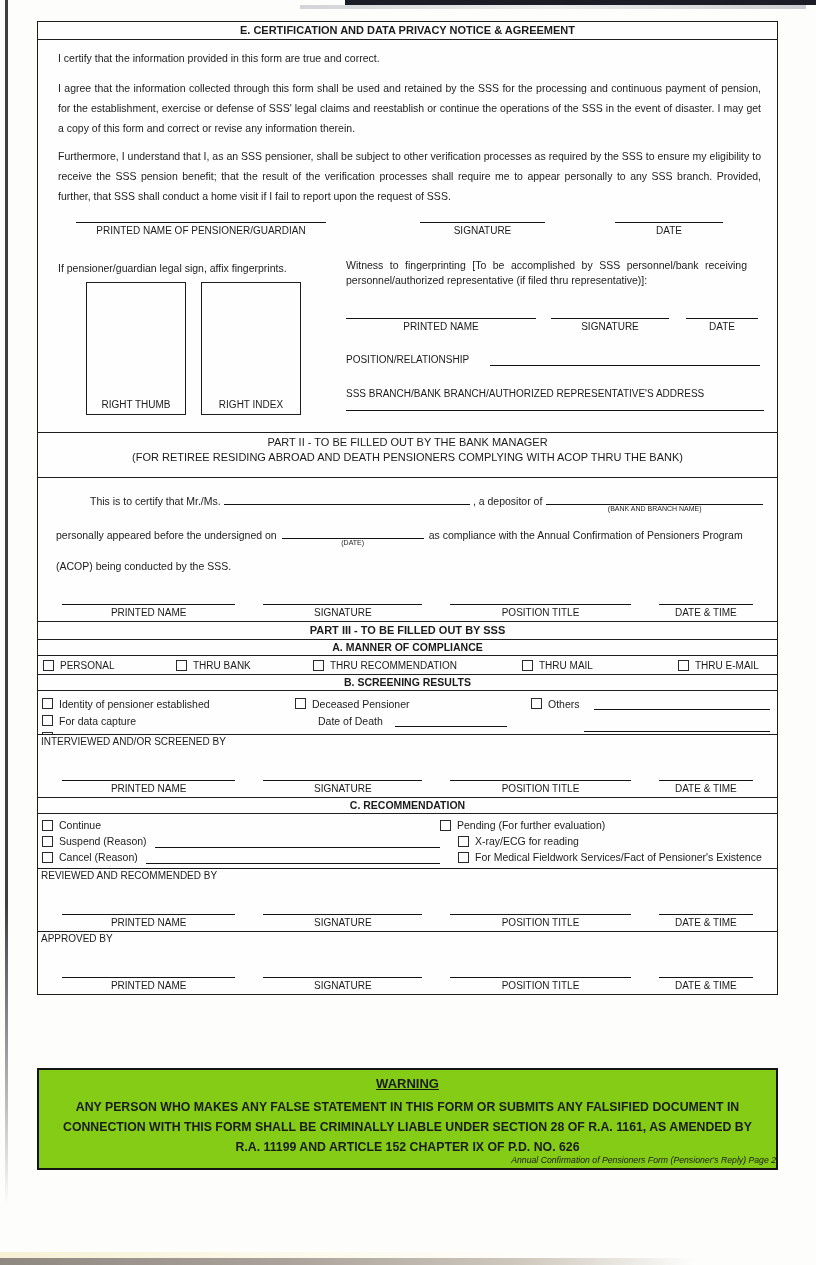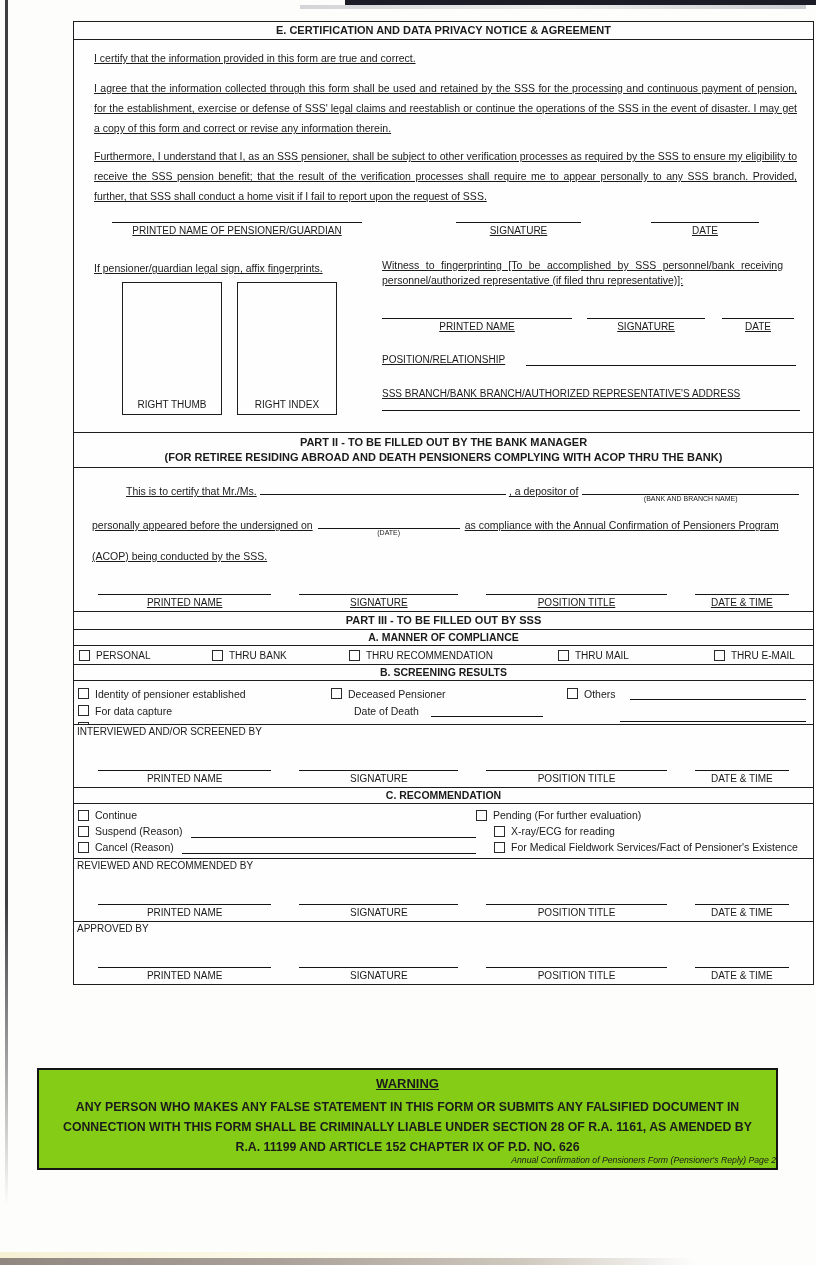--- a/index.html
+++ b/index.html
@@ -3,28 +3,28 @@
 <meta charset="utf-8">
 <style>
   html,body{margin:0;padding:0;}
   body{
     width:816px;height:1265px;position:relative;
     background:#fdfdfc;
     font-family:"Liberation Sans","DejaVu Sans",sans-serif;
     color:#1b1b1b;overflow:hidden;
     -webkit-font-smoothing:antialiased;
   }
-  .page{position:absolute;left:37px;top:22px;width:741px;margin-left:36px;}
+  .page{position:absolute;left:37px;top:22px;width:741px;}
   .box{border:1.6px solid #1d1d1d;background:#fefefe;box-sizing:border-box;}
   .stack > .box{margin-top:-1px;}
   .hdr{font-weight:bold;text-align:center;font-size:11px;padding:2px 0 3px;}
-  .hdr2{font-weight:bold;text-align:center;font-size:11px;line-height:15px;padding:2px 0 2px;}
+  .hdr2{font-weight:normal;text-align:center;font-size:11px;line-height:15px;padding:2px 0 12px;}
   .subhdr{font-weight:bold;text-align:center;font-size:10.5px;padding:1px 0 2px;}
   .body-e{position:relative;height:394px;font-size:10.5px;}
-  .abs{position:absolute;text-decoration:underline;}
+  .abs{position:absolute;}
   .just{text-align:justify;line-height:20px;}
   .line{border-bottom:1.7px solid #141414;}
   .siglabel{font-size:10px;text-align:center;padding-top:2px;white-space:nowrap;}
   .fpbox{border:1.6px solid #1d1d1d;position:absolute;width:100px;height:133px;box-sizing:border-box;}
   .fplabel{position:absolute;bottom:4px;left:0;right:0;text-align:center;font-size:10px;}
   .sigrow{display:flex;width:100%;box-sizing:border-box;padding:0 10px;}
   .sigcol{box-sizing:border-box;}
   .sigcol .line{height:0;margin:0 14px;}
   .c1{width:28%;} .c2{width:26%;} .c3{width:29%;} .c4{width:17%;}
   .cb{display:inline-block;width:11px;height:11px;border:1.4px solid #2a2a2a;background:#fff;

